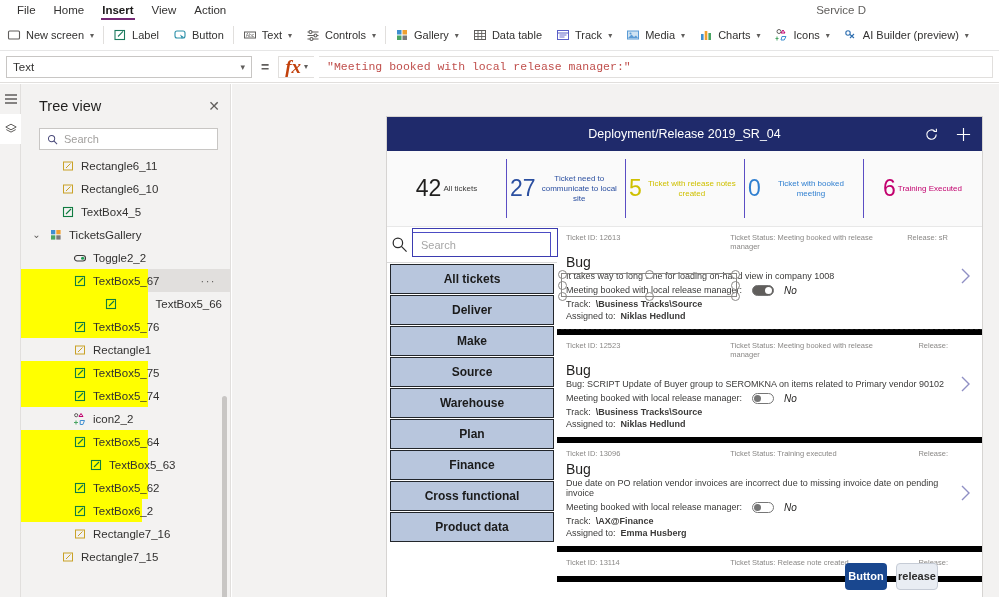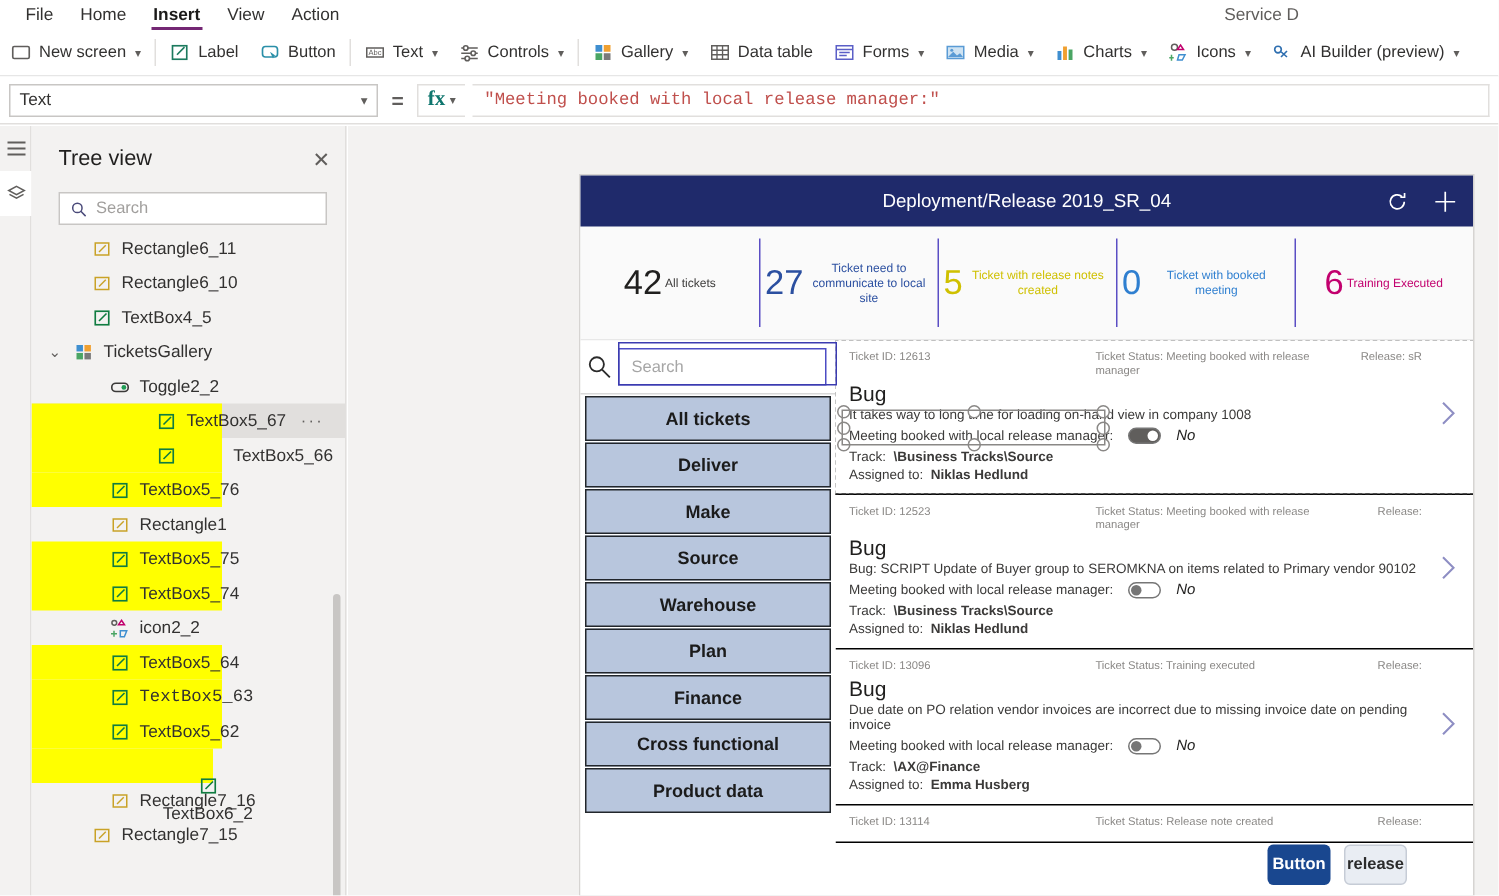--- a/index.html
+++ b/index.html
@@ -54,21 +54,21 @@
     width: 246px; height: 22px; border: 1px solid #c8c6c4; background: #fff;
     display: flex; align-items: center; justify-content: space-between;
     padding: 0 6px; font-size: 11.5px; color: #323130;
   }
   .propsel .chev { font-size: 9px; color: #605e5c; }
   .eq { font-size: 14px; color: #605e5c; padding: 0 4px; font-weight: bold; }
   .fxbox {
     display: flex; align-items: center; gap: 3px; height: 22px;
     border: 1px solid #e1dfdd; border-right: none; padding: 0 6px; background: #fff;
   }
-  .fx { font-family: "Liberation Serif", serif; font-size: 14px; color: #0f766e; font-weight: bold; }
+  .fx { font-style: italic; font-family: "Liberation Serif", serif; font-size: 19px; color: #c2410c; font-weight: bold; }
   .fxchev { font-size: 8px; color: #605e5c; }
   .fml {
     flex: 1; height: 22px; border: 1px solid #e1dfdd; border-left: none;
     display: flex; align-items: center; padding-left: 8px;
     font-family: "Liberation Mono", monospace; font-size: 11.5px; color: #c0504d;
     white-space: nowrap; overflow: hidden;
   }
 
   
   .rail {
@@ -151,21 +151,21 @@
     display: flex; align-items: center; padding-left: 8px; margin-right: 6px;
   }
   .navsearch .ph { font-size: 11px; color: #a6a6a6; }
   .navbtn {
     height: 30px; margin: 1px 3px; background: #b8c6dd; border: 1px solid #22262b;
     display: flex; align-items: center; justify-content: center;
     font-size: 12px; font-weight: bold; color: #1b1b1b;
   }
 
   .listcol { flex: 1; background: #fff; position: relative; overflow: hidden; }
-  .tkt { position: relative; padding: 6px 34px 6px 9px; border-bottom: 1px solid #000000; }
+  .tkt { position: relative; padding: 6px 34px 6px 9px; border-bottom: 6px solid #000000; }
   .tkt .meta { display: flex; font-size: 7.5px; color: #8a8886; margin-bottom: 3px; }
   .tkt .meta .m1 { width: 43%; }
   .tkt .meta .m2 { flex: 1; }
   .tkt .meta .m3 { width: 62px; text-align: right; }
   .tkt .ttl { font-size: 14px; color: #201f1e; margin-bottom: 1px; }
   .tkt .desc { font-size: 9px; color: #3b3a39; margin-bottom: 4px; }
   .tkt .trow2 { display: flex; align-items: flex-start; gap: 10px; margin-bottom: 3px; }
   .tkt .lbl { font-size: 9px; color: #3b3a39; }
   .tkt .val { font-size: 10px; color: #201f1e; font-style: italic; }
   .tkt .kv { font-size: 9px; color: #3b3a39; margin-bottom: 2px; }
@@ -302,21 +302,21 @@
     </div>
 
     <div class="rb">
       <span class="ricon">
         <svg class="ic" width="14" height="14" viewBox="0 0 14 14">
             <rect x="1.5" y="2.5" width="11" height="9" fill="none" stroke="#5b5fc7" stroke-width="1"></rect>
             <path d="M1.5 5h11" stroke="#5b5fc7" stroke-width="1"></path>
             <path d="M3.5 7h7M3.5 9h5" stroke="#5b5fc7" stroke-width="0.9"></path>
           </svg>
       </span>
-      <span class="lbl">Forms</span>
+      <span class="lbl">Track</span>
       <span class="chev">▾</span>
     </div>
 
     <div class="rb">
       <span class="ricon">
         <svg class="ic" width="14" height="14" viewBox="0 0 14 14">
             <rect x="1.5" y="3" width="11" height="8" fill="#cfe3f2" stroke="#5a9bd5" stroke-width="1"></rect>
             <circle cx="4.5" cy="5.5" r="1" fill="#5a9bd5"></circle>
             <path d="M2 10 L5.5 6.5 L8 9 L10 7.5 L12 10Z" fill="#5a9bd5"></path>
           </svg>
@@ -449,21 +449,21 @@
         <div class="trow" style="padding-left: 34px;">
           <span class="caret"></span>
           <span class="ticon">
             <svg width="14" height="14" viewBox="0 0 14 14">
               <rect x="1.5" y="4.5" width="11" height="5.5" rx="2.75" fill="none" stroke="#3b3a39" stroke-width="1.1"></rect>
               <circle cx="9.6" cy="7.25" r="1.6" fill="#1f9d55"></circle>
             </svg>
           </span>
           <span class="tlabel">Toggle2_2</span>
         </div>
-        <div class="trow hl selrow" style="padding-left: 34px; justify-content: center; --hlw: 126.8px;">
+        <div class="trow hl selrow" style="padding-left: 34px; --hlw: 126.8px;">
           <span class="caret"></span>
           <span class="ticon">
             <svg width="14" height="14" viewBox="0 0 14 14">
               <rect x="2.5" y="2.5" width="9" height="9" fill="none" stroke="#107c41" stroke-width="1.1"></rect>
               <path d="M5 9 L10 4" stroke="#107c41" stroke-width="1.1"></path>
             </svg>
           </span>
           <span class="tlabel">TextBox5_67</span>
           <span class="ell">···</span>
         </div>
@@ -532,41 +532,41 @@
         <div class="trow hl" style="padding-left: 34px; --hlw: 126.8px;">
           <span class="caret"></span>
           <span class="ticon">
             <svg width="14" height="14" viewBox="0 0 14 14">
               <rect x="2.5" y="2.5" width="9" height="9" fill="none" stroke="#107c41" stroke-width="1.1"></rect>
               <path d="M5 9 L10 4" stroke="#107c41" stroke-width="1.1"></path>
             </svg>
           </span>
           <span class="tlabel">TextBox5_64</span>
         </div>
-        <div class="trow hl" style="padding-left: 34px; font-family: Liberation Mono, monospace; --hlw: 126.8px;">
+        <div class="trow hl" style="padding-left: 50px; --hlw: 126.8px;">
           <span class="caret"></span>
           <span class="ticon">
             <svg width="14" height="14" viewBox="0 0 14 14">
               <rect x="2.5" y="2.5" width="9" height="9" fill="none" stroke="#107c41" stroke-width="1.1"></rect>
               <path d="M5 9 L10 4" stroke="#107c41" stroke-width="1.1"></path>
             </svg>
           </span>
           <span class="tlabel">TextBox5_63</span>
         </div>
         <div class="trow hl" style="padding-left: 34px; --hlw: 126.8px;">
           <span class="caret"></span>
           <span class="ticon">
             <svg width="14" height="14" viewBox="0 0 14 14">
               <rect x="2.5" y="2.5" width="9" height="9" fill="none" stroke="#107c41" stroke-width="1.1"></rect>
               <path d="M5 9 L10 4" stroke="#107c41" stroke-width="1.1"></path>
             </svg>
           </span>
           <span class="tlabel">TextBox5_62</span>
         </div>
-        <div class="trow hl" style="padding-left: 34px; flex-direction: column; --hlw: 121px;">
+        <div class="trow hl" style="padding-left: 34px; --hlw: 121px;">
           <span class="caret"></span>
           <span class="ticon">
             <svg width="14" height="14" viewBox="0 0 14 14">
               <rect x="2.5" y="2.5" width="9" height="9" fill="none" stroke="#107c41" stroke-width="1.1"></rect>
               <path d="M5 9 L10 4" stroke="#107c41" stroke-width="1.1"></path>
             </svg>
           </span>
           <span class="tlabel">TextBox6_2</span>
         </div>
         <div class="trow" style="padding-left: 34px;">

